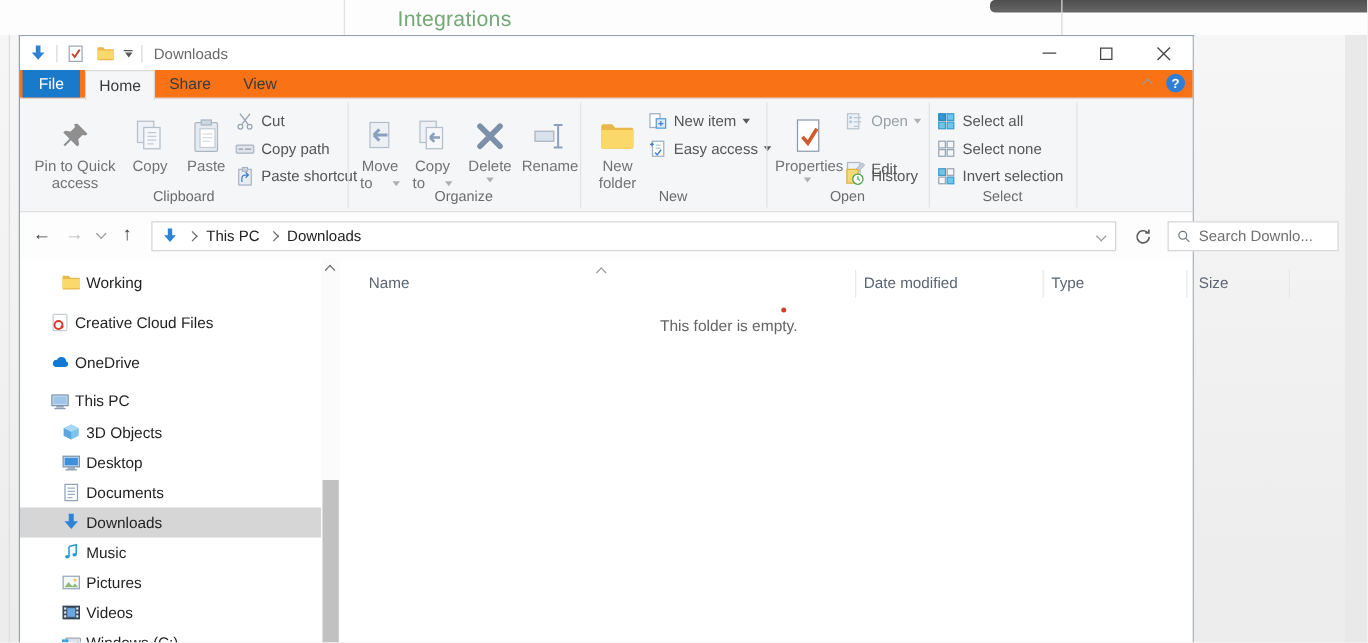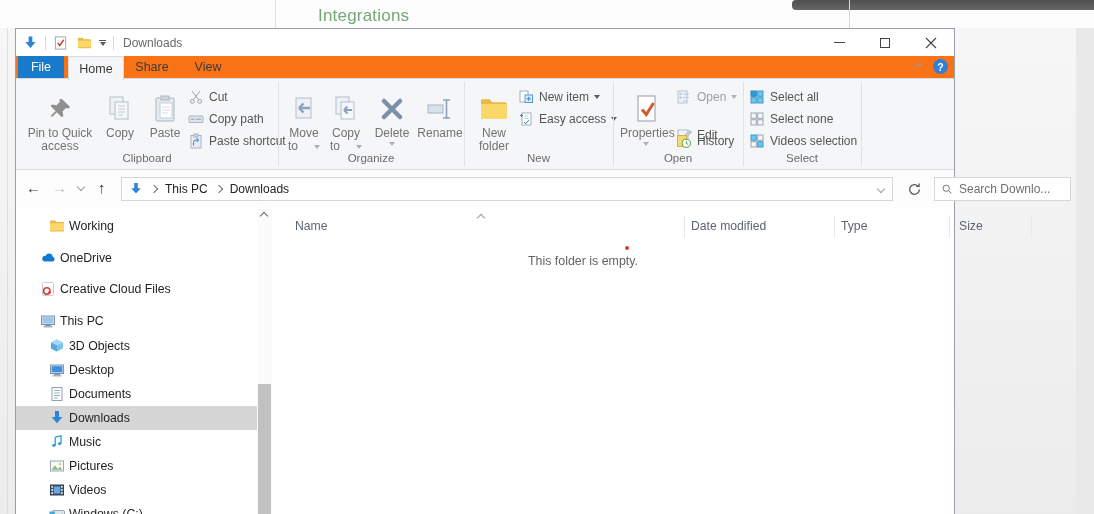--- a/index.html
+++ b/index.html
@@ -364,21 +364,21 @@
           </svg>
         <span>Select none</span>
       </div>
       <div class="rb-small" style="left:733px;top:52px">
         <svg class="ic16" viewBox="0 0 16 16">
             <rect x="2" y="2" width="5.3" height="5.3" fill="#6fc6ec" stroke="#3e9ccc"></rect>
             <rect x="8.7" y="2" width="5.3" height="5.3" fill="none" stroke="#9aa7b4"></rect>
             <rect x="2" y="8.7" width="5.3" height="5.3" fill="none" stroke="#9aa7b4"></rect>
             <rect x="8.7" y="8.7" width="5.3" height="5.3" fill="#6fc6ec" stroke="#3e9ccc"></rect>
           </svg>
-        <span>Videos selection</span>
+        <span>Invert selection</span>
       </div>
       <div class="rb-group-label" style="left:727px;width:118px">Select</div>
       <div class="rb-sep" style="left:845px"></div>
     </div>
 
     <div class="addr-row">
       <div class="nav-ico" style="left:10px">←</div>
       <div class="nav-ico nav-disabled" style="left:36px">→</div>
       <span class="chev down dim" style="position:absolute;left:62px;top:14px"></span>
       <div class="nav-ico" style="left:82px">↑</div>
@@ -414,33 +414,33 @@
     <div class="content">
 
       <div class="sidebar">
         <div class="sb-row indent2 mb8">
           <svg class="ic16" viewBox="0 0 16 16">
               <path d="M1 3.5c0-.6.4-1 1-1h4l1.3 1.6H14c.6 0 1 .4 1 1v7.4c0 .6-.4 1-1 1H2c-.6 0-1-.4-1-1z" fill="#e8b84b"></path>
               <path d="M1 5.2h14v6.3c0 .6-.4 1-1 1H2c-.6 0-1-.4-1-1z" fill="#fbd86a"></path>
             </svg>
           <span>Working</span>
         </div>
-        <div class="sb-row indent1 mb7">
-          <svg class="ic16" viewBox="0 0 16 16">
-              <path d="M4.2 11.5h8.3a2.3 2.3 0 0 0 .4-4.5A3.8 3.8 0 0 0 5.6 5.9a2.9 2.9 0 0 0-1.4 5.6z" fill="#1179d4"></path>
-            </svg>
-          <span>OneDrive</span>
-        </div>
         <div class="sb-row indent1 mb8">
           <svg class="ic16" viewBox="0 0 16 16">
               <rect x="2.5" y="1.5" width="11" height="13" rx="1" fill="#fff" stroke="#c9ced4"></rect>
               <circle cx="6.8" cy="10" r="3.2" fill="none" stroke="#e0372d" stroke-width="1.5"></circle>
               <circle cx="9.6" cy="11.3" r="1.2" fill="#e0372d"></circle>
             </svg>
           <span>Creative Cloud Files</span>
+        </div>
+        <div class="sb-row indent1 mb7">
+          <svg class="ic16" viewBox="0 0 16 16">
+              <path d="M4.2 11.5h8.3a2.3 2.3 0 0 0 .4-4.5A3.8 3.8 0 0 0 5.6 5.9a2.9 2.9 0 0 0-1.4 5.6z" fill="#1179d4"></path>
+            </svg>
+          <span>OneDrive</span>
         </div>
         <div class="sb-row indent1 mb1">
           <svg class="ic16" viewBox="0 0 16 16">
               <rect x="1.5" y="3" width="13" height="8.5" fill="#cfe3f7" stroke="#7e93a8"></rect>
               <rect x="2.7" y="4.2" width="10.6" height="6.1" fill="#9ec4e8"></rect>
               <rect x="5" y="12" width="6" height="1" fill="#7e93a8"></rect>
               <rect x="3.5" y="13.3" width="9" height="1.1" fill="#8a9cae"></rect>
             </svg>
           <span>This PC</span>
         </div>

